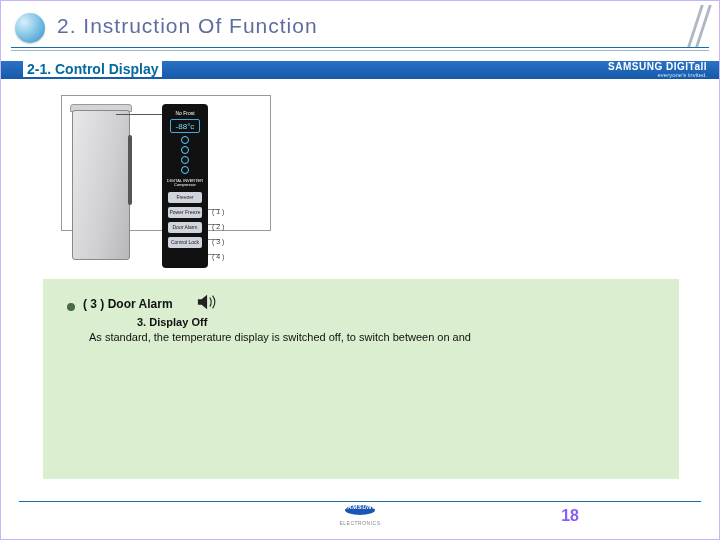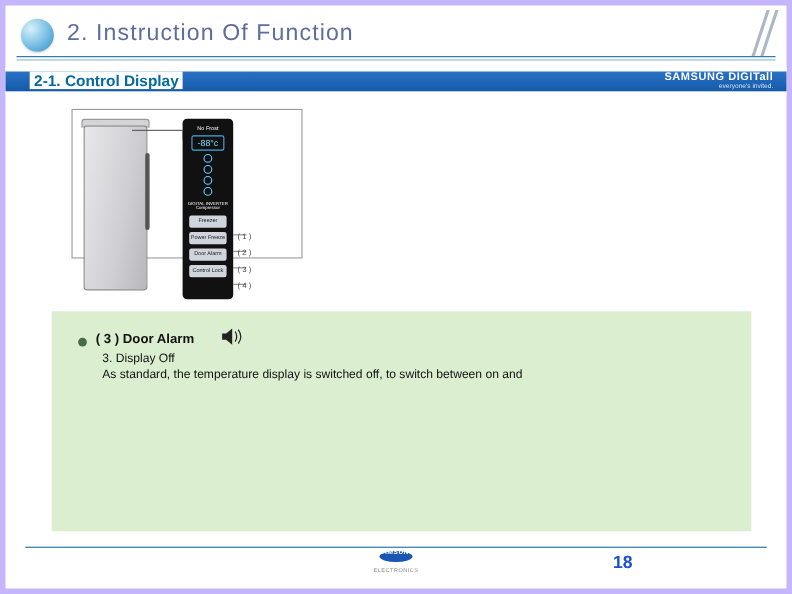--- a/index.html
+++ b/index.html
@@ -9,21 +9,21 @@
     height: 540px;
     font-family: Arial, sans-serif;
     background: #fff;
     position: relative;
     overflow: hidden;
   }
   .slide {
     width: 720px;
     height: 540px;
     position: relative;
-    border: 5px solid #c4b5fd;
+    border: 1px solid #c4b5fd;
   }
   .top-bar {
     position: absolute;
     top: 0; left: 0; right: 0;
     height: 50px;
     display: flex;
     align-items: center;
   }
   .top-globe {
     width: 30px; height: 30px;
@@ -216,21 +216,21 @@
     display:inline-flex; align-items:center;
     margin-left:16px;
   }
   .speaker svg{ width:22px; height:18px;}
   .green-body{
     margin-top:4px;
     margin-left:22px;
     font-size:11px;
     line-height:1.35;
   }
-  .green-body .sub{ font-weight:normal;}
+  .green-body .sub{ font-weight:bold;margin-left:48px;}
   .green-body .indent{ padding-left:36px; display:block;}
   .footer{
     position:absolute;
     left:0; right:0; bottom:8px;
     height:30px;
   }
   .footer-line{
     position:absolute;
     left:18px; right:18px; top:0;
     border-top:1.5px solid #1a6ea8;
@@ -254,21 +254,21 @@
     left:50%;transform:translateX(-50%);
     top:15px;
     font-size:5px;color:#888;font-style:normal;font-weight:normal;
   }
   .page-num{
     position:absolute;
     right:140px;
     top:6px;
     font-size:16px;
     font-weight:bold;
-    color:#1d4ed8;
+    color:#8b5cf6;
   }
 </style>
 </head>
 <body>
 
 <div class="slide">
 
   <div class="top-bar">
     <div class="top-globe"></div>
     <div class="top-title">2. Instruction Of Function</div>

